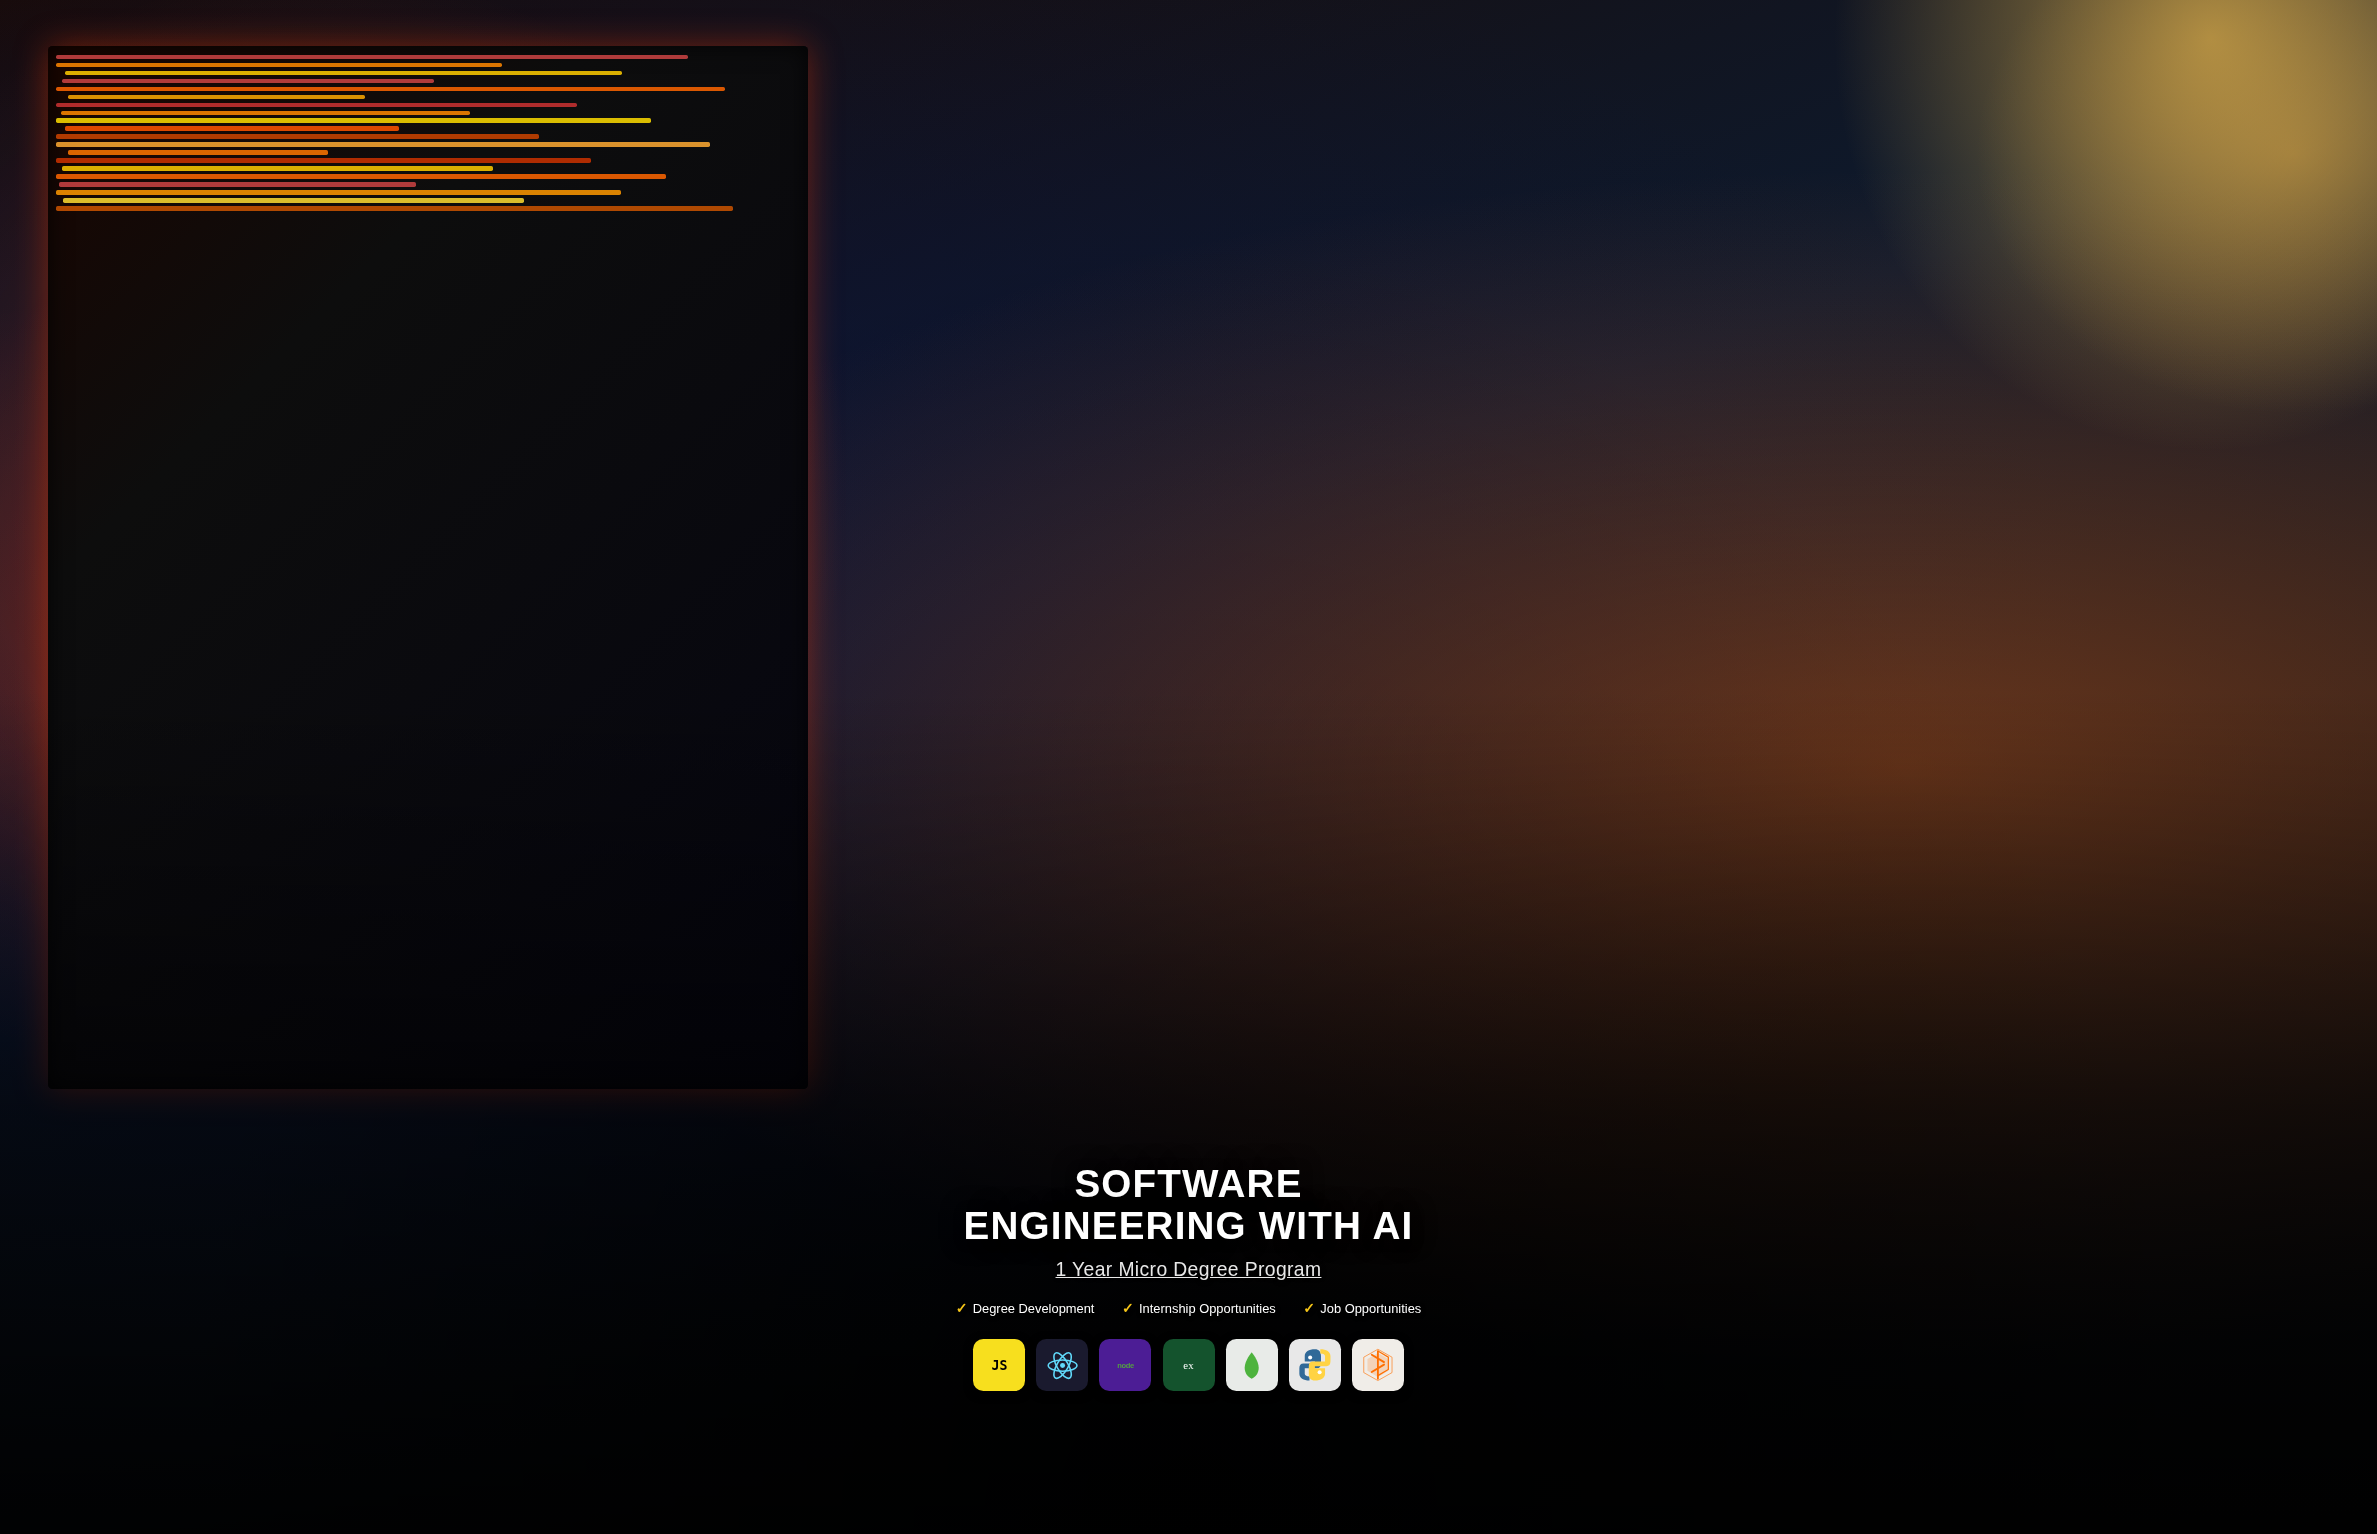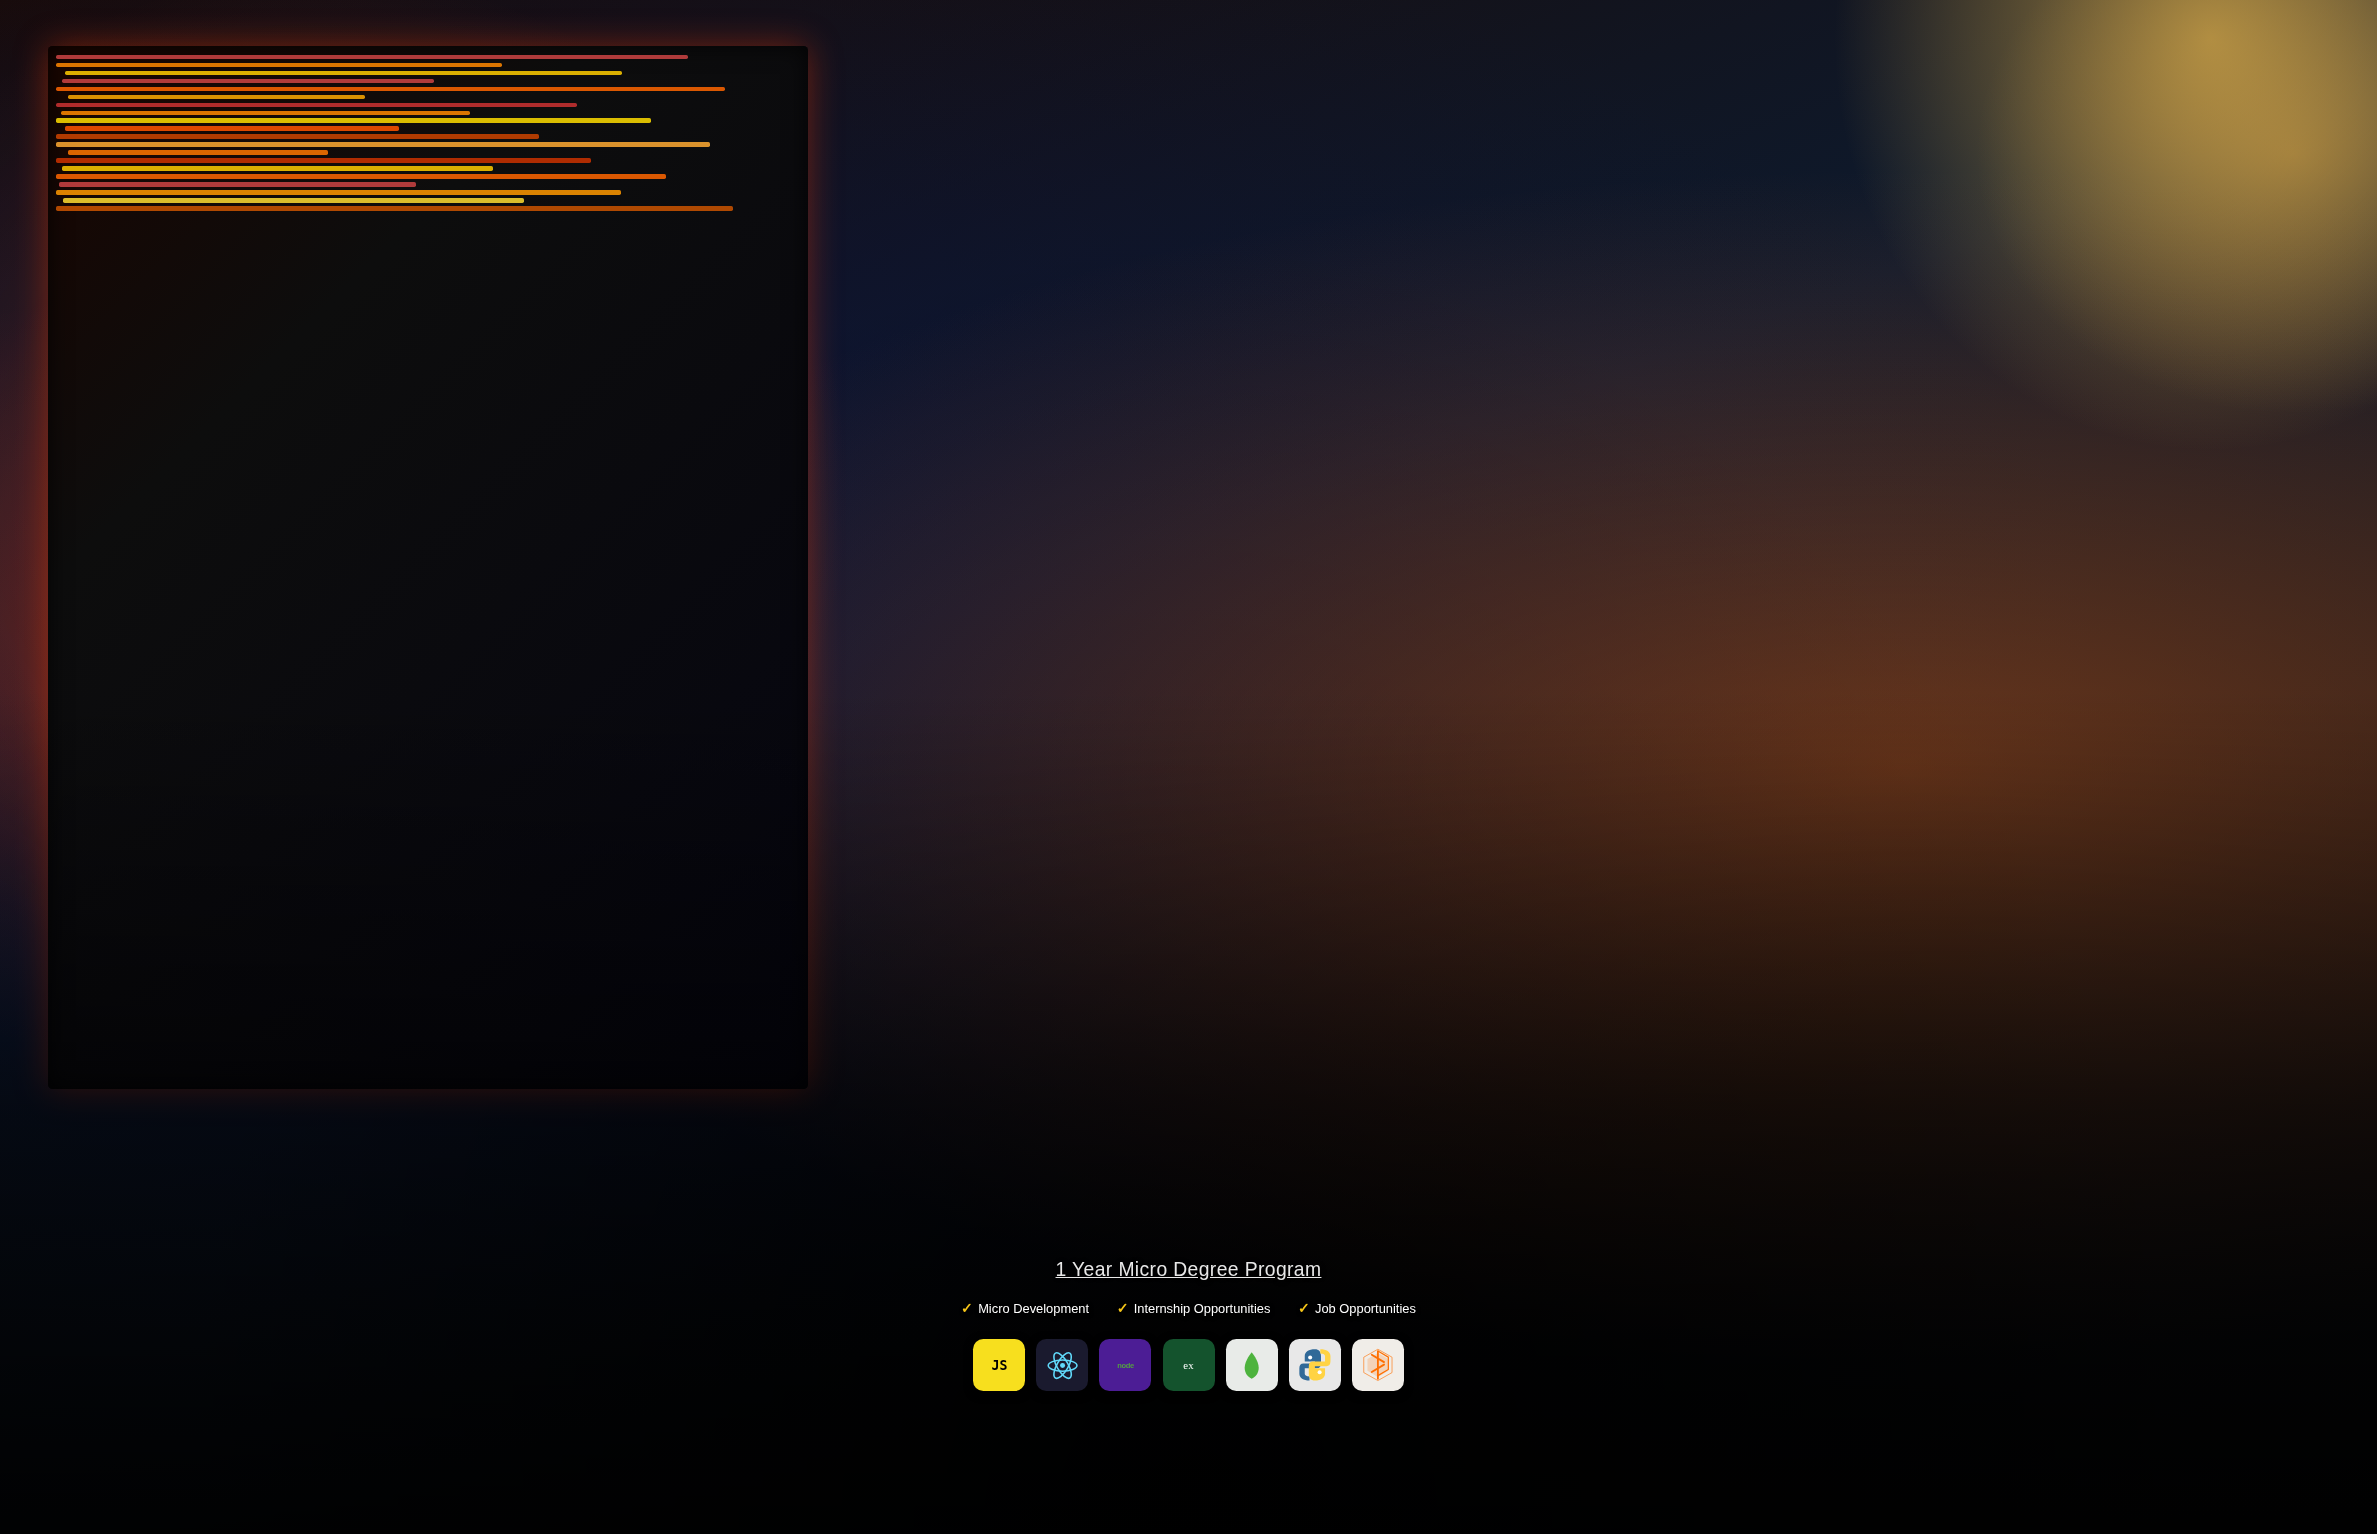--- a/index.html
+++ b/index.html
@@ -237,27 +237,28 @@
       <div class="code-line" style="width:76%;background:#ff9900;"></div>
       <div class="code-line" style="width:62%;background:#ffdd33;margin-left:6.9px"></div>
       <div class="code-line" style="width:91%;background:#cc5500;"></div>
     </div>
   </div>
 
   <div class="bottom-overlay"></div>
 
   <div class="content-wrapper">
 
+    <h1 class="main-title">SOFTWARE ENGINEERING WITH AI</h1>
 
     <p class="subtitle">1 Year Micro Degree Program</p>
 
     <div class="features-row">
       <div class="feature-item">
         <span class="check-icon">✓</span>
-        <span>Micro Development</span>
+        <span>Degree Development</span>
       </div>
       <div class="feature-item">
         <span class="check-icon">✓</span>
         <span>Internship Opportunities</span>
       </div>
       <div class="feature-item">
         <span class="check-icon">✓</span>
         <span>Job Opportunities</span>
       </div>
     </div>

